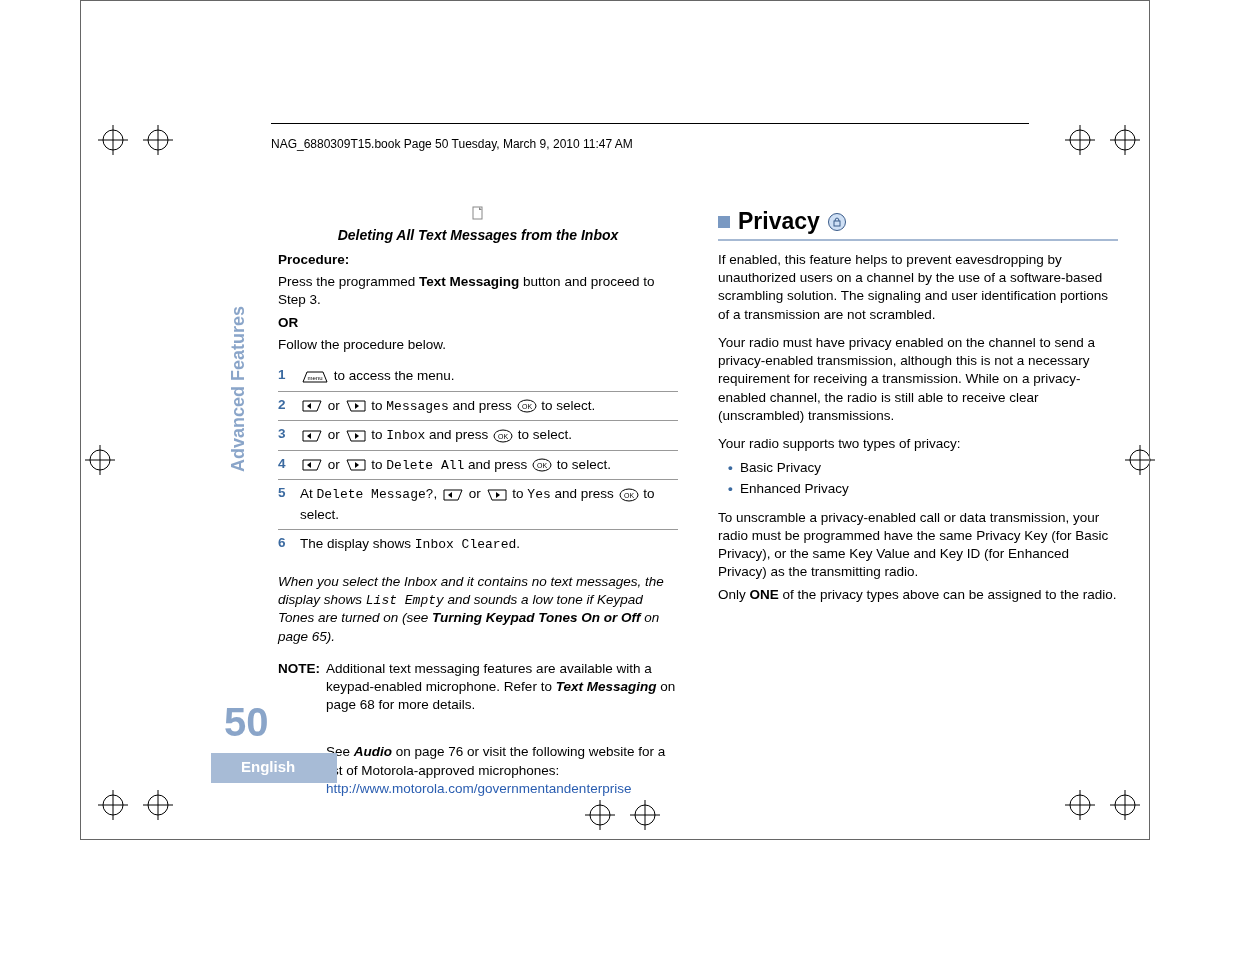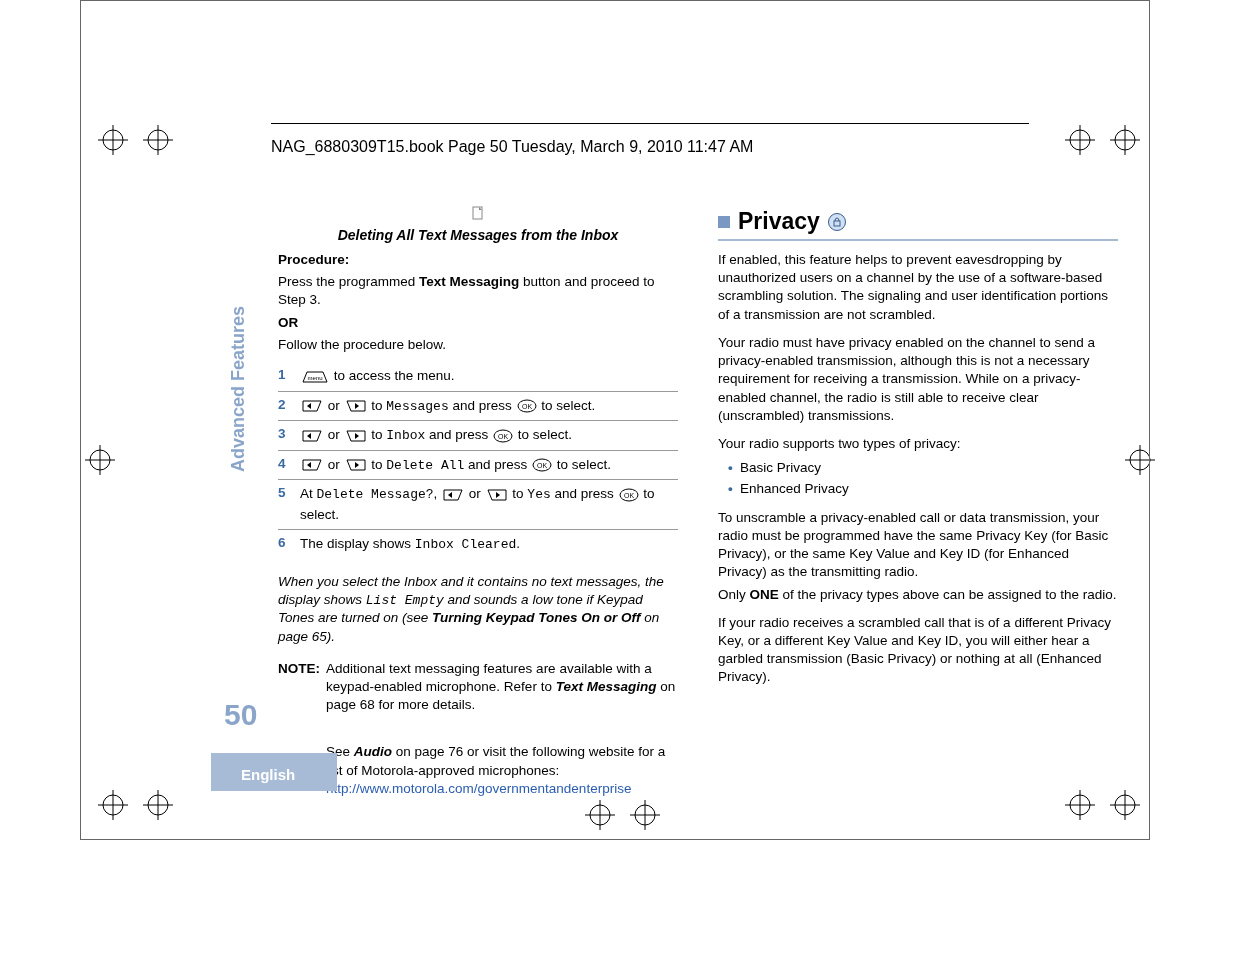--- a/index.html
+++ b/index.html
@@ -26,21 +26,21 @@
     position: absolute;
     top: 122px;
     left: 190px;
     right: 120px;
     border-top: 1px solid #000;
   }
   .header-text {
     position: absolute;
     top: 135px;
     left: 190px;
-    font-size: 16px;
+    font-size: 12px;
   }
   .content-area {
     position: absolute;
     top: 205px;
     left: 197px;
     width: 840px;
     display: flex;
     gap: 40px;
   }
   .col { flex: 1; }
@@ -140,30 +140,30 @@
     font-weight: bold;
     font-size: 18px;
     white-space: nowrap;
   }
   .page-num {
     position: absolute;
     left: 143px;
     top: 694px;
     color: #8aa5c9;
     font-weight: bold;
-    font-size: 30px;
+    font-size: 40px;
   }
   .lang-tab {
     position: absolute;
     left: 130px;
     top: 752px;
     background: #a7bbd6;
     color: #fff;
     font-weight: bold;
-    padding: 12px 42px 6px 30px;
+    padding: 4px 42px 6px 30px;
     font-size: 15px;
   }
   .page-icon {
     width: 12px; height: 14px;
     display: inline-block;
   }
 </style>
 </head>
 <body>
 
@@ -367,20 +367,19 @@
       <div class="para" style="margin-top:10px">Your radio must have privacy enabled on the channel to send a privacy-enabled transmission, although this is not a necessary requirement for receiving a transmission. While on a privacy-enabled channel, the radio is still able to receive clear (unscrambled) transmissions.</div>
       <div class="para" style="margin-top:10px">Your radio supports two types of privacy:</div>
       <ul class="bullet-list">
         <li>Basic Privacy</li>
         <li>Enhanced Privacy</li>
       </ul>
       <div class="para" style="margin-top:10px">To unscramble a privacy-enabled call or data transmission, your radio must be programmed have the same Privacy Key (for Basic Privacy), or the same Key Value and Key ID (for Enhanced Privacy) as the transmitting radio.</div>
       <div class="para">
         <span>Only </span><span class="bold">ONE</span><span> of the privacy types above can be assigned to the radio.</span>
       </div>
-      <div class="para" style="margin-top:10px">If your radio receives a scrambled call that is of a different Privacy Key, or a different Key Value and Key ID, you will either hear a garbled transmission (Basic Privacy) or nothing at all (Enhanced Privacy).</div>
     </div>
   </div>
 
   <div class="side-tab">Advanced Features</div>
   <div class="page-num">50</div>
   <div class="lang-tab">English</div>
 </div>
 
 </body></html>

